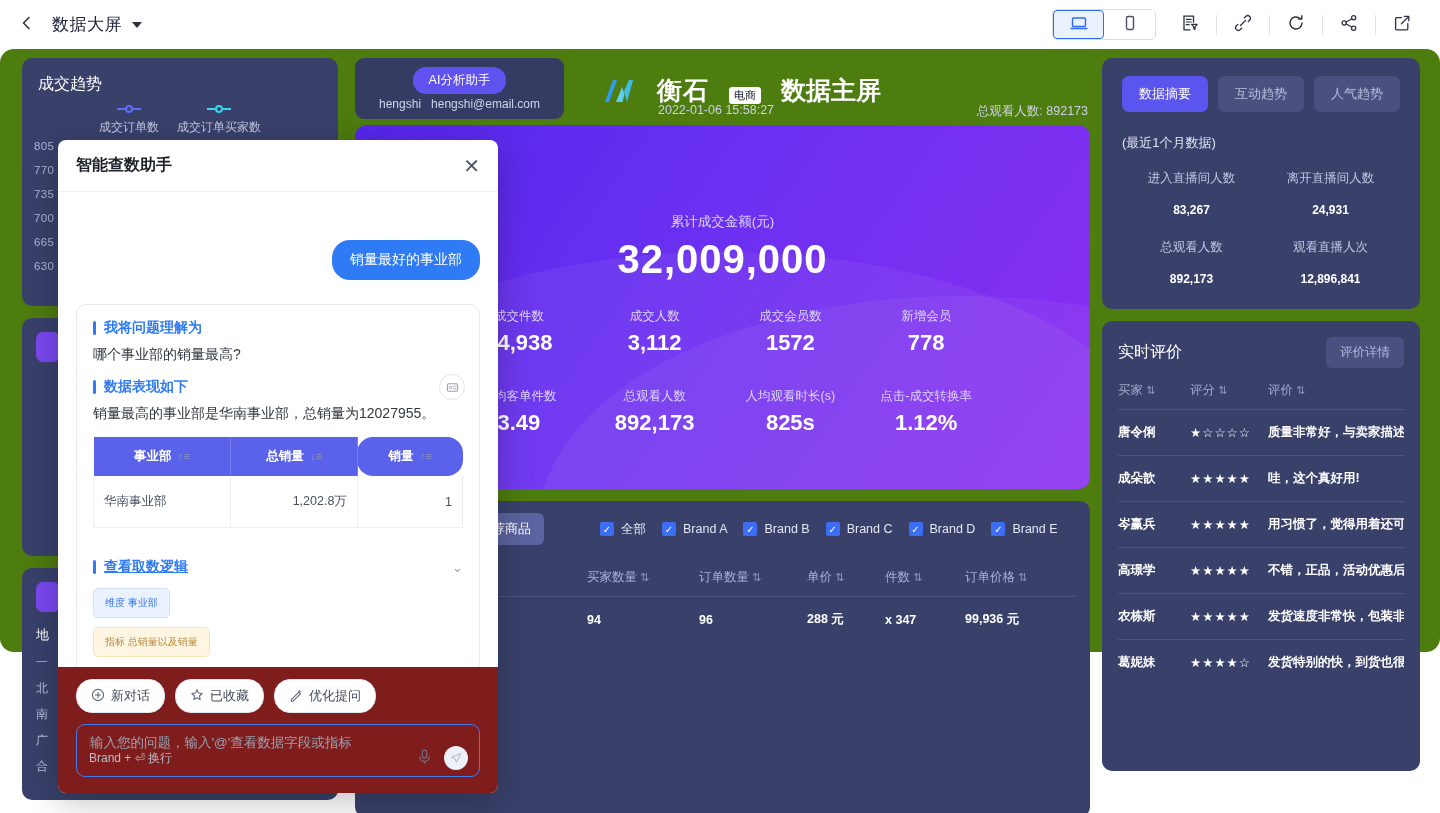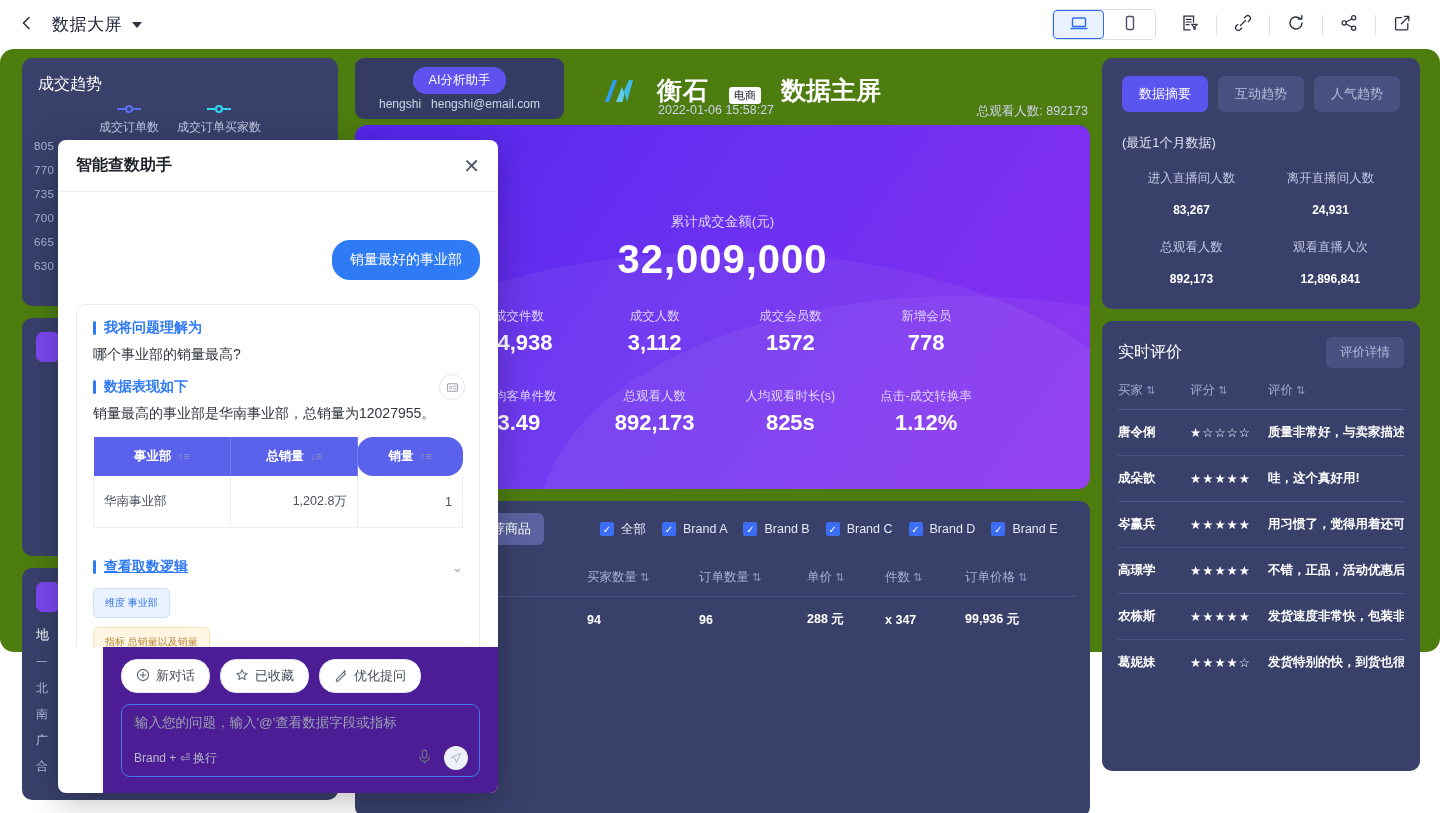--- a/index.html
+++ b/index.html
@@ -208,28 +208,28 @@
     font-size: 12.5px; color: #4b5160; padding: 17px 10px; border: 1px solid #eceef3;
     border-top: 0;
   }
   .td-l { text-align: left; } .td-r { text-align: right; }
   .logic-head { display: flex; align-items: center; margin-top: 30px; }
   .chev { margin-left: auto; color: #9aa1b1; font-size: 13px; }
   .tags { display: flex; flex-direction: column; gap: 9px; margin-top: 12px; align-items: flex-start; }
   .tag { font-size: 10px; border-radius: 5px; padding: 7px 11px; }
   .tag.dim { background: #eaf2ff; color: #3576e8; border: 1px solid #cfe0fb; }
   .tag.ind { background: #fef6e2; color: #b8883a; border: 1px solid #f6e3b8; }
-  .modal-foot { flex: 0 0 auto; padding: 12px 18px 16px; background: #4c1d95; margin-left: 45px; }
+  .modal-foot { flex: 0 0 auto; padding: 12px 18px 16px; background: #7f1d1d; }
   .quick-row { display: flex; gap: 10px; }
   .chip {
     display: flex; align-items: center; gap: 6px; border: 1px solid #e2e5ee;
     border-radius: 16px; padding: 7px 14px; font-size: 13px; color: #434a59; background: #fff;
   }
   .composer {
-    margin-top: 11px; border: 1.5px solid #3f7bf0; border-radius: 9px; height: 73px;
+    margin-top: 11px; border: 1.5px solid #3f7bf0; border-radius: 9px; height: 53px;
     padding: 9px 12px; position: relative;
   }
   .composer-ph { font-size: 13.5px; color: #9aa1b1; }
   .composer-hint { font-size: 12px; color: #b7bdcb; position: absolute; left: 12px; bottom: 9px; }
   .composer-ico { position: absolute; bottom: 6px; display: flex; align-items: center; gap: 11px; right: 11px; color: #6b7384; }
   .send-circle {
     width: 24px; height: 24px; border-radius: 50%; background: #eef1f7;
     display: flex; align-items: center; justify-content: center; color: #aab1c2; font-size: 11px;
   }
   .caret-bar { display: inline-block; width: 1px; height: 14px; background: #3b4252; vertical-align: -2px; }

